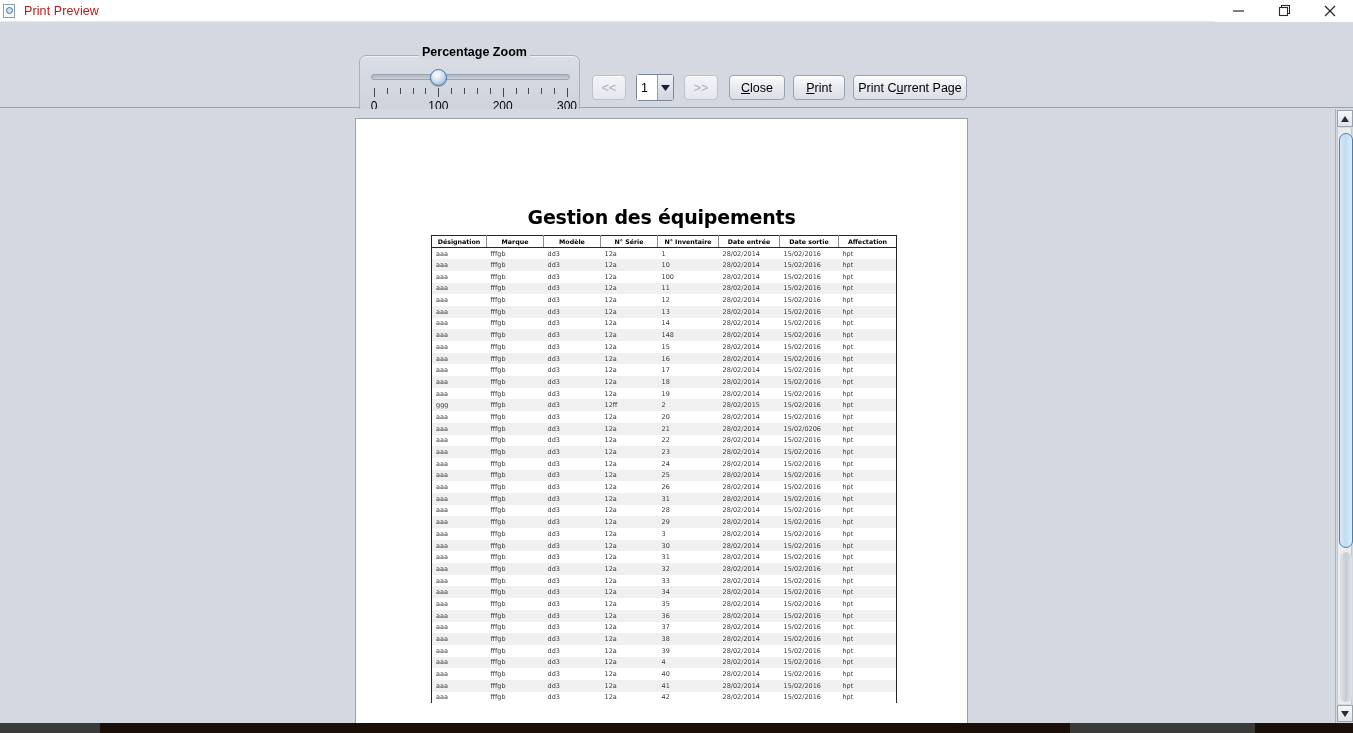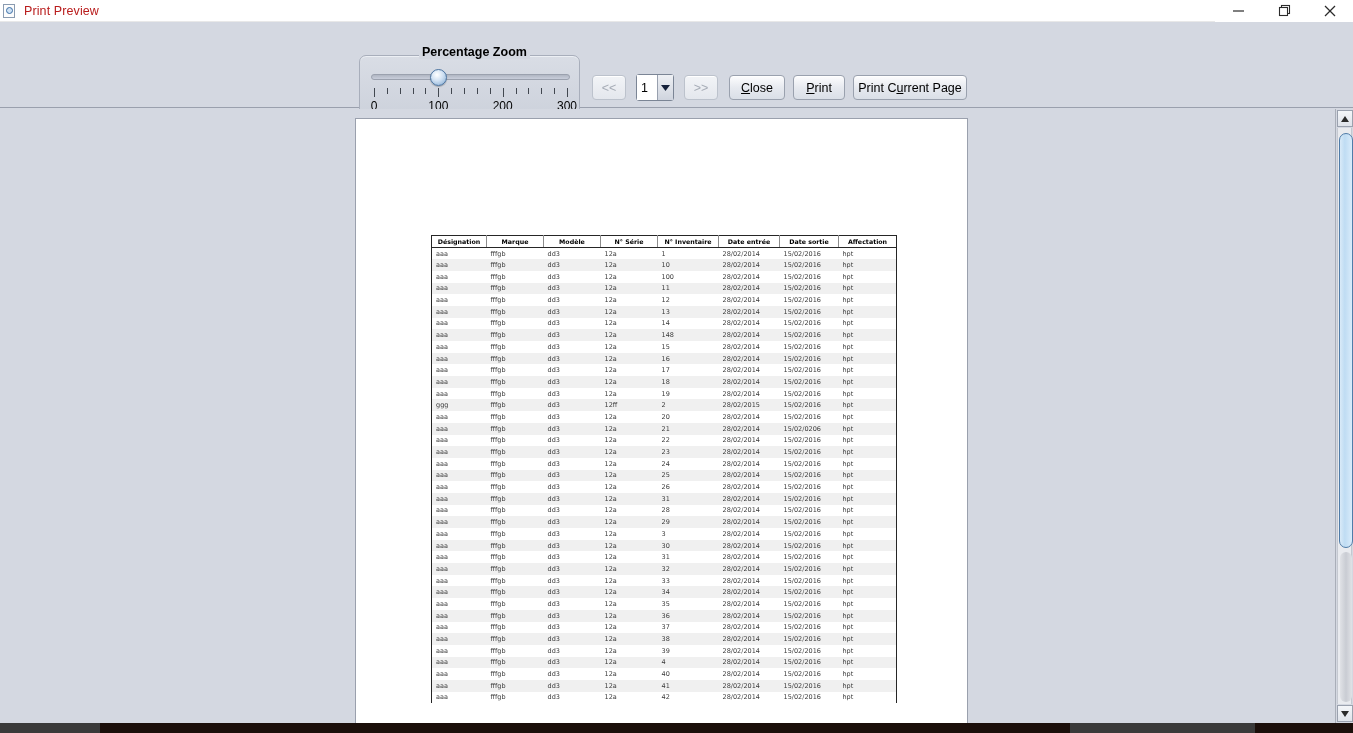--- a/index.html
+++ b/index.html
@@ -315,20 +315,21 @@
 
   <div id="btn-print-current" class="tb-btn">
     <span>Print C</span>
       <span class="mnem">u</span>
       <span>rrent Page</span>
   </div>
 </div>
 
 <div id="preview-area">
   <div id="paper">
+    <div id="doc-title">Gestion des équipements</div>
     <table id="equip-table">
       <colgroup>
         <col style="width:55px">
           <col style="width:57px">
           <col style="width:57px">
         <col style="width:57px">
           <col style="width:61px">
           <col style="width:61px">
         <col style="width:59px">
           <col style="width:58px">

